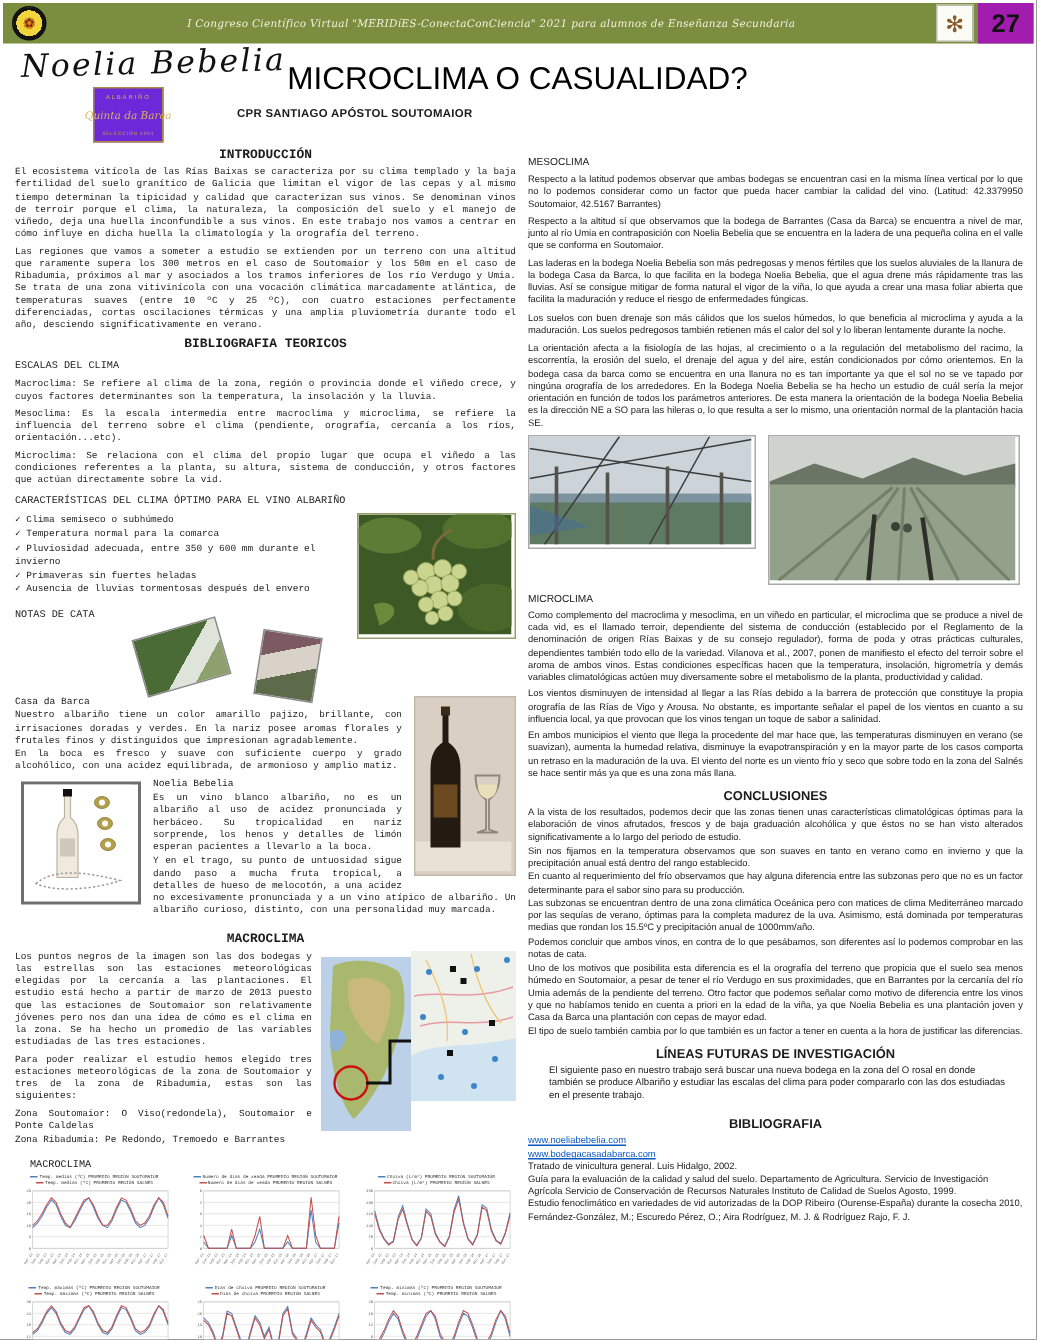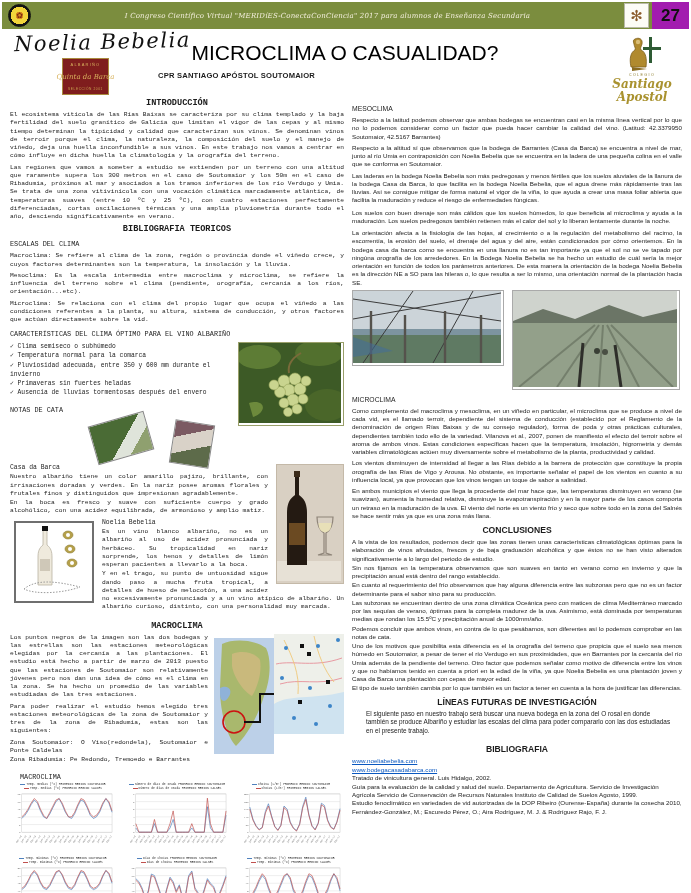--- a/index.html
+++ b/index.html
@@ -11,21 +11,21 @@
           background:radial-gradient(circle,#d98a1f 0 26%,#f2d53b 26% 58%,#141414 58% 100%);
           display:flex;align-items:center;justify-content:center;font-size:8px;color:#7e2c10;}
   .banner-text{flex:1;text-align:center;color:#f4efdd;font-family:"DejaVu Serif",serif;font-style:italic;font-size:7px;letter-spacing:.2px;}
   .badge-white{width:23px;height:23px;background:#fcfcf6;border:1px solid #b9b9a8;margin-right:3px;
                display:flex;align-items:center;justify-content:center;font-size:15px;color:#8a5a2a;}
   .page-num{width:37px;height:27px;background:#a21caf;color:#101010;font-weight:bold;font-size:17px;
             display:flex;align-items:center;justify-content:center;}
   
   .script-logo{position:absolute;left:14px;top:30px;font-family:"DejaVu Serif",serif;font-style:italic;
                font-size:21px;letter-spacing:1.5px;color:#121212;transform:rotate(-1.5deg);white-space:nowrap;}
-  .wine-label{position:absolute;left:62px;top:58px;width:47px;height:37px;background:#7f1d1d;border:1px solid #a98a3e;
+  .wine-label{position:absolute;left:62px;top:58px;width:47px;height:37px;background:#6d28d9;border:1px solid #a98a3e;
               display:flex;flex-direction:column;align-items:center;justify-content:space-between;padding:3px 1px;box-sizing:border-box;}
   .wl-top{color:#d8b25e;font-size:4px;letter-spacing:1.2px;}
   .wl-script{color:#d8b25e;font-family:"DejaVu Serif",serif;font-style:italic;font-size:7px;white-space:nowrap;}
   .wl-bottom{color:#c9a550;font-size:3.2px;letter-spacing:.6px;}
   .title{position:absolute;left:158px;top:41px;width:374px;text-align:center;font-size:21px;color:#000;font-weight:400;}
   .subtitle{position:absolute;left:158px;top:71px;width:374px;text-align:left;font-size:7.6px;font-weight:bold;letter-spacing:.2px;}
   .school{position:absolute;left:599px;top:33px;width:86px;text-align:center;line-height:1;}
   .school svg{display:block;margin:0 auto;}
   .school-colegio{font-size:3.6px;color:#8a7a28;letter-spacing:1.4px;margin-top:1px;}
   .school-name{font-family:"DejaVu Serif",serif;font-style:italic;font-weight:bold;font-size:12px;color:#a9922f;line-height:1.08;}
@@ -63,44 +63,33 @@
   .ref{font-size:6.25px;line-height:1.33;margin:0;}
   .lineas-p{font-size:6.4px;line-height:1.4;text-align:left;margin:2px 10px 0 14px;}
 </style>
 </head>
 <body>
 
 <div class="page">
 
   <div class="banner">
     <div class="emblem">✿</div>
-    <div class="banner-text">I Congreso Científico Virtual "MERIDíES-ConectaConCiencia" 2017 para alumnos de Enseñanza Secundaria</div>
+    <div class="banner-text">I Congreso Científico Virtual "MERIDíES-ConectaConCiencia" 2021 para alumnos de Enseñanza Secundaria</div>
     <div class="badge-white">✻</div>
     <div class="page-num">27</div>
   </div>
 
   <div class="script-logo">Noelia Bebelia</div>
   <div class="wine-label">
     <span class="wl-top">ALBARIÑO</span>
     <span class="wl-script">Quinta da Barca</span>
     <span class="wl-bottom">SELECCIÓN 2001</span>
   </div>
   <div class="title">MICROCLIMA O CASUALIDAD?</div>
   <div class="subtitle">CPR SANTIAGO APÓSTOL SOUTOMAIOR</div>
-  <div class="school">
-    <svg width="46" height="40" viewBox="0 0 46 40">
-      <path d="M30 4 L33 4 L33 14 L42 14 L42 17 L33 17 L33 30 L30 30 L30 17 L24 17 L24 14 L30 14 Z" fill="#2e5b34"></path>
-      <path d="M16 6 C20 4 24 6 23 11 C22 14 21 15 22 17 C27 19 28 26 27 34 L12 34 C10 25 12 19 16 17 C17 15 15 13 15 11 C14 8 14 7 16 6 Z" fill="#b08a2e" stroke="#7d5f1c" stroke-width="0.8"></path>
-      <circle cx="19" cy="9" r="2.2" fill="#d9bd76"></circle>
-      <path d="M13 34 L28 36 L13 38 Z" fill="#8a6b20"></path>
-    </svg>
-    <div class="school-colegio">COLEGIO</div>
-    <div class="school-name">Santiago</div>
-    <div class="school-name">Apostol</div>
-  </div>
 
   <div class="col-left">
     <div class="h-center">INTRODUCCIÓN</div>
     <p class="body">El ecosistema vitícola de las Rías Baixas se caracteriza por su clima templado y la baja fertilidad del suelo granítico de Galicia que limitan el vigor de las cepas y al mismo tiempo determinan la tipicidad y calidad que caracterizan sus vinos.  Se denominan vinos de terroir porque el clima, la naturaleza, la composición del suelo y el manejo de viñedo, deja una huella inconfundible a sus vinos. En este trabajo nos vamos a centrar en cómo influye en dicha huella la climatología y la orografía del terreno.</p>
     <p class="body">Las regiones que vamos a someter a estudio se extienden por un terreno con una altitud que raramente supera los 300 metros en el caso de Soutomaior y los 50m en el caso de Ribadumia, próximos al mar y asociados a los tramos inferiores de los río Verdugo y Umia. Se trata de una zona vitivinícola con una vocación climática marcadamente atlántica, de temperaturas suaves (entre 10 ºC y 25 ºC), con cuatro estaciones perfectamente diferenciadas, cortas oscilaciones térmicas y una amplia pluviometría durante todo el año, desciendo significativamente en verano.</p>
 
     <div class="h-center">BIBLIOGRAFIA TEORICOS</div>
     <div class="lbl">ESCALAS DEL CLIMA</div>
     <p class="body">Macroclima: Se refiere al clima de la zona, región o provincia donde el viñedo crece, y cuyos factores determinantes son la temperatura, la insolación y la lluvia.</p>
     <p class="body">Mesoclima: Es la escala intermedia entre macroclima y microclima, se refiere la influencia del terreno sobre el clima (pendiente, orografía, cercanía a los ríos, orientación...etc).</p>

